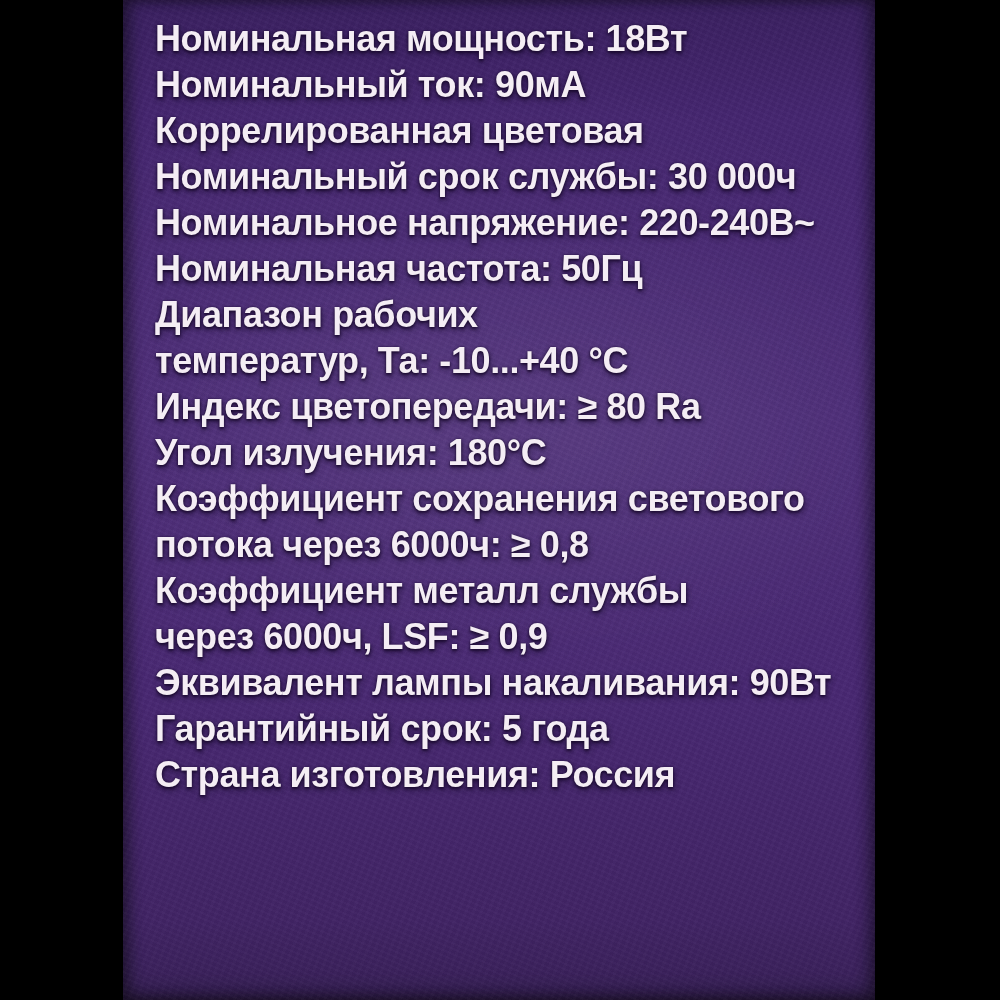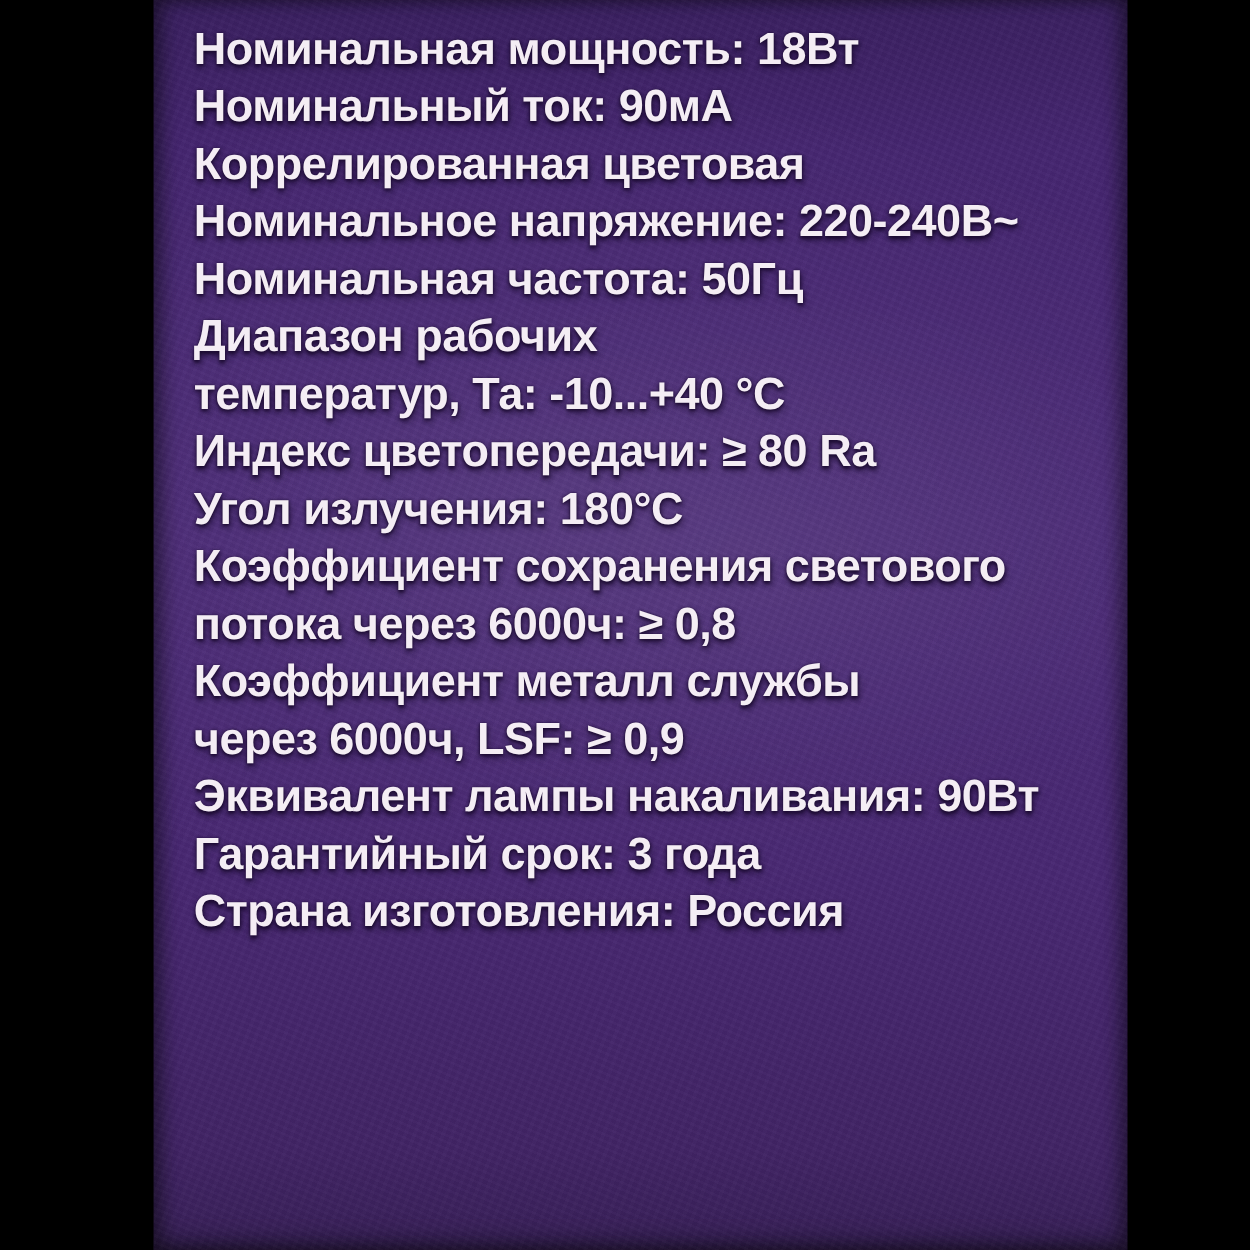--- a/index.html
+++ b/index.html
@@ -38,21 +38,20 @@
         #3a2060 0%,
         #452670 12%,
         #4a2a76 42%,
         #482872 70%,
         #412465 92%,
         #382057 100%);
     box-shadow:
       inset 8px 0 14px rgba(0,0,0,0.35),
       inset -8px 0 14px rgba(0,0,0,0.30),
       inset 0 -10px 18px rgba(0,0,0,0.25);
-    padding-left: 27px;
   }
   
   .panel::after {
     content: "";
     position: absolute;
     inset: 0;
     background:
       repeating-linear-gradient(23deg,
         rgba(255,255,255,0.016) 0px, rgba(255,255,255,0.016) 2px,
         rgba(0,0,0,0.018) 2px, rgba(0,0,0,0.018) 5px),
@@ -88,28 +87,29 @@
 
 <div class="stage">
   <div class="black-bar left"></div>
   <div class="black-bar right"></div>
 
   <div class="panel">
     <div class="spec-list">
       <div class="spec-line">Номинальная мощность: 18Вт</div>
       <div class="spec-line">Номинальный ток: 90мА</div>
       <div class="spec-line">Коррелированная цветовая</div>
+      <div class="spec-line">Номинальный срок службы: 30 000ч</div>
       <div class="spec-line">Номинальное напряжение: 220-240В~</div>
       <div class="spec-line">Номинальная частота: 50Гц</div>
       <div class="spec-line">Диапазон рабочих</div>
       <div class="spec-line">температур, Та: -10...+40 °С</div>
       <div class="spec-line">Индекс цветопередачи: ≥ 80 Ra</div>
       <div class="spec-line">Угол излучения: 180°С</div>
       <div class="spec-line">Коэффициент сохранения светового</div>
       <div class="spec-line">потока через 6000ч: ≥ 0,8</div>
       <div class="spec-line">Коэффициент металл службы</div>
       <div class="spec-line">через 6000ч, LSF: ≥ 0,9</div>
       <div class="spec-line">Эквивалент лампы накаливания: 90Вт</div>
-      <div class="spec-line">Гарантийный срок: 3 года</div>
+      <div class="spec-line">Гарантийный срок: 5 года</div>
       <div class="spec-line">Страна изготовления: Россия</div>
     </div>
   </div>
 </div>
 
 </body></html>

